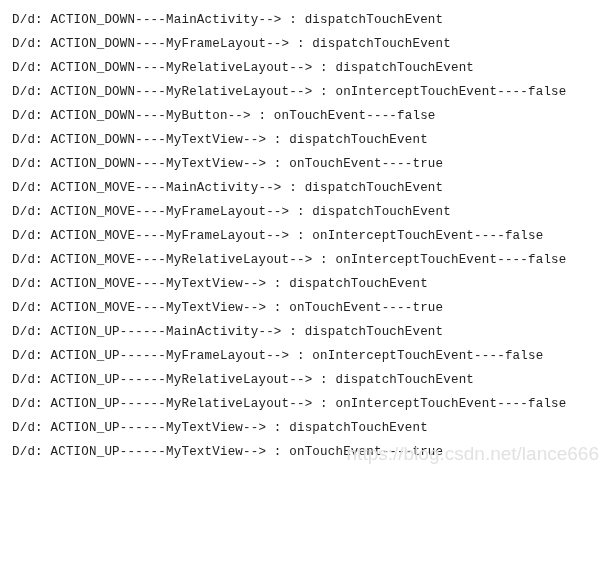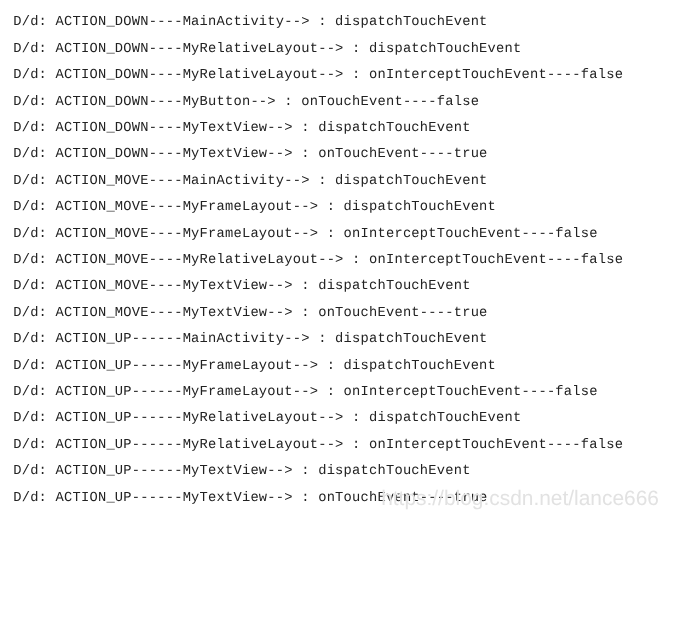--- a/index.html
+++ b/index.html
@@ -26,33 +26,33 @@
     font-size: 19px;
     color: #e2e2e2;
     pointer-events: none;
   }
 </style>
 </head>
 <body>
 
 <div id="log-container">
     <div class="log-line">D/d: ACTION_DOWN----MainActivity--&gt; : dispatchTouchEvent</div>
+    <div class="log-line">D/d: ACTION_DOWN----MyFrameLayout--&gt; : dispatchTouchEvent</div>
     <div class="log-line">D/d: ACTION_DOWN----MyRelativeLayout--&gt; : dispatchTouchEvent</div>
     <div class="log-line">D/d: ACTION_DOWN----MyRelativeLayout--&gt; : onInterceptTouchEvent----false</div>
     <div class="log-line">D/d: ACTION_DOWN----MyButton--&gt; : onTouchEvent----false</div>
     <div class="log-line">D/d: ACTION_DOWN----MyTextView--&gt; : dispatchTouchEvent</div>
     <div class="log-line">D/d: ACTION_DOWN----MyTextView--&gt; : onTouchEvent----true</div>
     <div class="log-line">D/d: ACTION_MOVE----MainActivity--&gt; : dispatchTouchEvent</div>
     <div class="log-line">D/d: ACTION_MOVE----MyFrameLayout--&gt; : dispatchTouchEvent</div>
     <div class="log-line">D/d: ACTION_MOVE----MyFrameLayout--&gt; : onInterceptTouchEvent----false</div>
     <div class="log-line">D/d: ACTION_MOVE----MyRelativeLayout--&gt; : onInterceptTouchEvent----false</div>
     <div class="log-line">D/d: ACTION_MOVE----MyTextView--&gt; : dispatchTouchEvent</div>
     <div class="log-line">D/d: ACTION_MOVE----MyTextView--&gt; : onTouchEvent----true</div>
     <div class="log-line">D/d: ACTION_UP------MainActivity--&gt; : dispatchTouchEvent</div>
-    <div class="log-line">D/d: ACTION_UP------MyFrameLayout--&gt; : dispatchTouchEvent</div>
     <div class="log-line">D/d: ACTION_UP------MyFrameLayout--&gt; : onInterceptTouchEvent----false</div>
     <div class="log-line">D/d: ACTION_UP------MyRelativeLayout--&gt; : dispatchTouchEvent</div>
     <div class="log-line">D/d: ACTION_UP------MyRelativeLayout--&gt; : onInterceptTouchEvent----false</div>
     <div class="log-line">D/d: ACTION_UP------MyTextView--&gt; : dispatchTouchEvent</div>
     <div class="log-line">D/d: ACTION_UP------MyTextView--&gt; : onTouchEvent----true</div>
   </div>
 
 <div class="watermark">https://blog.csdn.net/lance666</div>
 
 </body></html>

